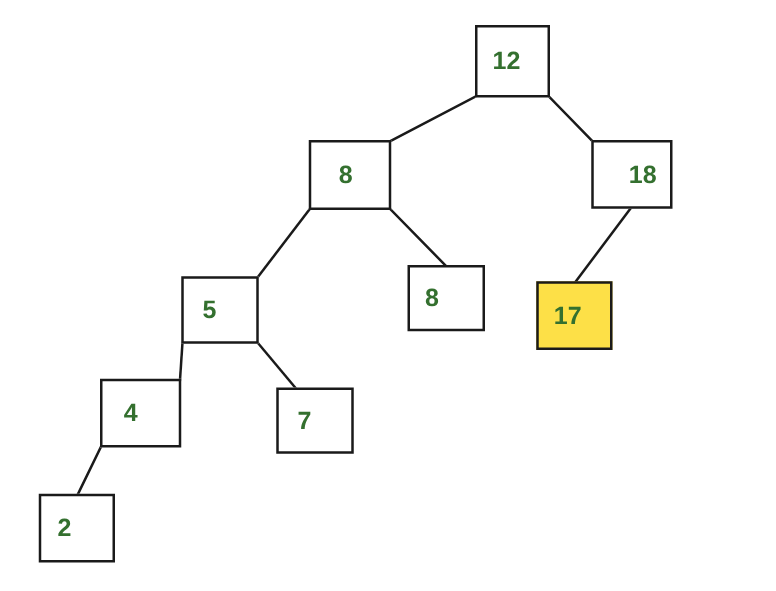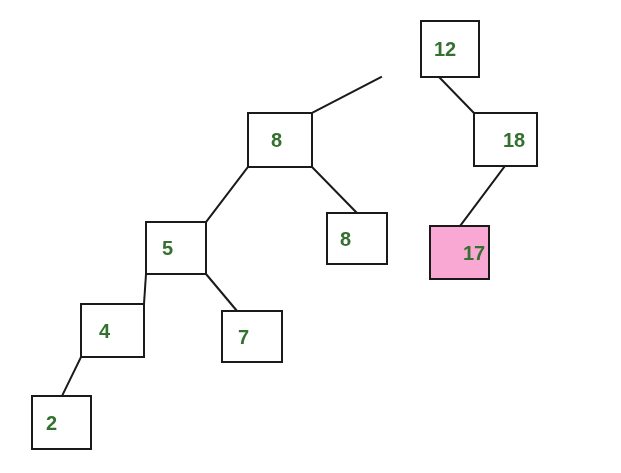--- a/index.html
+++ b/index.html
@@ -51,36 +51,36 @@
       <line x1="381" y1="77" x2="312" y2="113" stroke="#1a1a1a" stroke-width="2" stroke-linecap="square"></line>
       <line x1="439" y1="77" x2="474" y2="113" stroke="#1a1a1a" stroke-width="2" stroke-linecap="square"></line>
       <line x1="248" y1="167" x2="206" y2="222" stroke="#1a1a1a" stroke-width="2" stroke-linecap="square"></line>
       <line x1="312" y1="167" x2="357" y2="213" stroke="#1a1a1a" stroke-width="2" stroke-linecap="square"></line>
       <line x1="505" y1="166" x2="460" y2="226" stroke="#1a1a1a" stroke-width="2" stroke-linecap="square"></line>
       <line x1="146" y1="274" x2="144" y2="304" stroke="#1a1a1a" stroke-width="2" stroke-linecap="square"></line>
       <line x1="206" y1="274" x2="237" y2="311" stroke="#1a1a1a" stroke-width="2" stroke-linecap="square"></line>
       <line x1="81" y1="357" x2="62" y2="396" stroke="#1a1a1a" stroke-width="2" stroke-linecap="square"></line>
     </svg>
   <div id="node-layer">
-      <div class="tree-node" style="left: 380px; top: 20px; width: 60px; height: 58px; border-color: rgb(26, 26, 26); background: rgb(255, 255, 255); margin-left: 40px;">
+      <div class="tree-node" style="left: 380px; top: 20px; width: 60px; height: 58px; border-color: rgb(26, 26, 26); background: rgb(255, 255, 255);">
         <span class="node-label" style="color: rgb(52, 112, 47); padding-left: 12px;">12</span>
       </div>
       <div class="tree-node" style="left: 247px; top: 112px; width: 66px; height: 56px; border-color: rgb(26, 26, 26); background: rgb(255, 255, 255);">
         <span class="node-label" style="color: rgb(52, 112, 47); padding-left: 22px;">8</span>
       </div>
       <div class="tree-node" style="left: 473px; top: 112px; width: 65px; height: 55px; border-color: rgb(26, 26, 26); background: rgb(255, 255, 255);">
         <span class="node-label" style="color: rgb(52, 112, 47); padding-left: 28px;">18</span>
       </div>
       <div class="tree-node" style="left: 145px; top: 221px; width: 62px; height: 54px; border-color: rgb(26, 26, 26); background: rgb(255, 255, 255);">
         <span class="node-label" style="color: rgb(52, 112, 47); padding-left: 15px;">5</span>
       </div>
       <div class="tree-node" style="left: 326px; top: 212px; width: 62px; height: 53px; border-color: rgb(26, 26, 26); background: rgb(255, 255, 255);">
         <span class="node-label" style="color: rgb(52, 112, 47); padding-left: 12px;">8</span>
       </div>
-      <div class="tree-node" style="left: 429px; top: 225px; width: 61px; height: 55px; border-color: rgb(26, 26, 26); background: #f9a8d4; padding-left: 20px;">
+      <div class="tree-node" style="left: 429px; top: 225px; width: 61px; height: 55px; border-color: rgb(26, 26, 26); background: #fde047;">
         <span class="node-label" style="color: rgb(52, 112, 47); padding-left: 12px;">17</span>
       </div>
       <div class="tree-node" style="left: 80px; top: 303px; width: 65px; height: 55px; border-color: rgb(26, 26, 26); background: rgb(255, 255, 255);">
         <span class="node-label" style="color: rgb(52, 112, 47); padding-left: 17px;">4</span>
       </div>
       <div class="tree-node" style="left: 221px; top: 310px; width: 62px; height: 53px; border-color: rgb(26, 26, 26); background: rgb(255, 255, 255);">
         <span class="node-label" style="color: rgb(52, 112, 47); padding-left: 15px;">7</span>
       </div>
       <div class="tree-node" style="left: 31px; top: 395px; width: 61px; height: 55px; border-color: rgb(26, 26, 26); background: rgb(255, 255, 255);">
         <span class="node-label" style="color: rgb(52, 112, 47); padding-left: 13px;">2</span>

